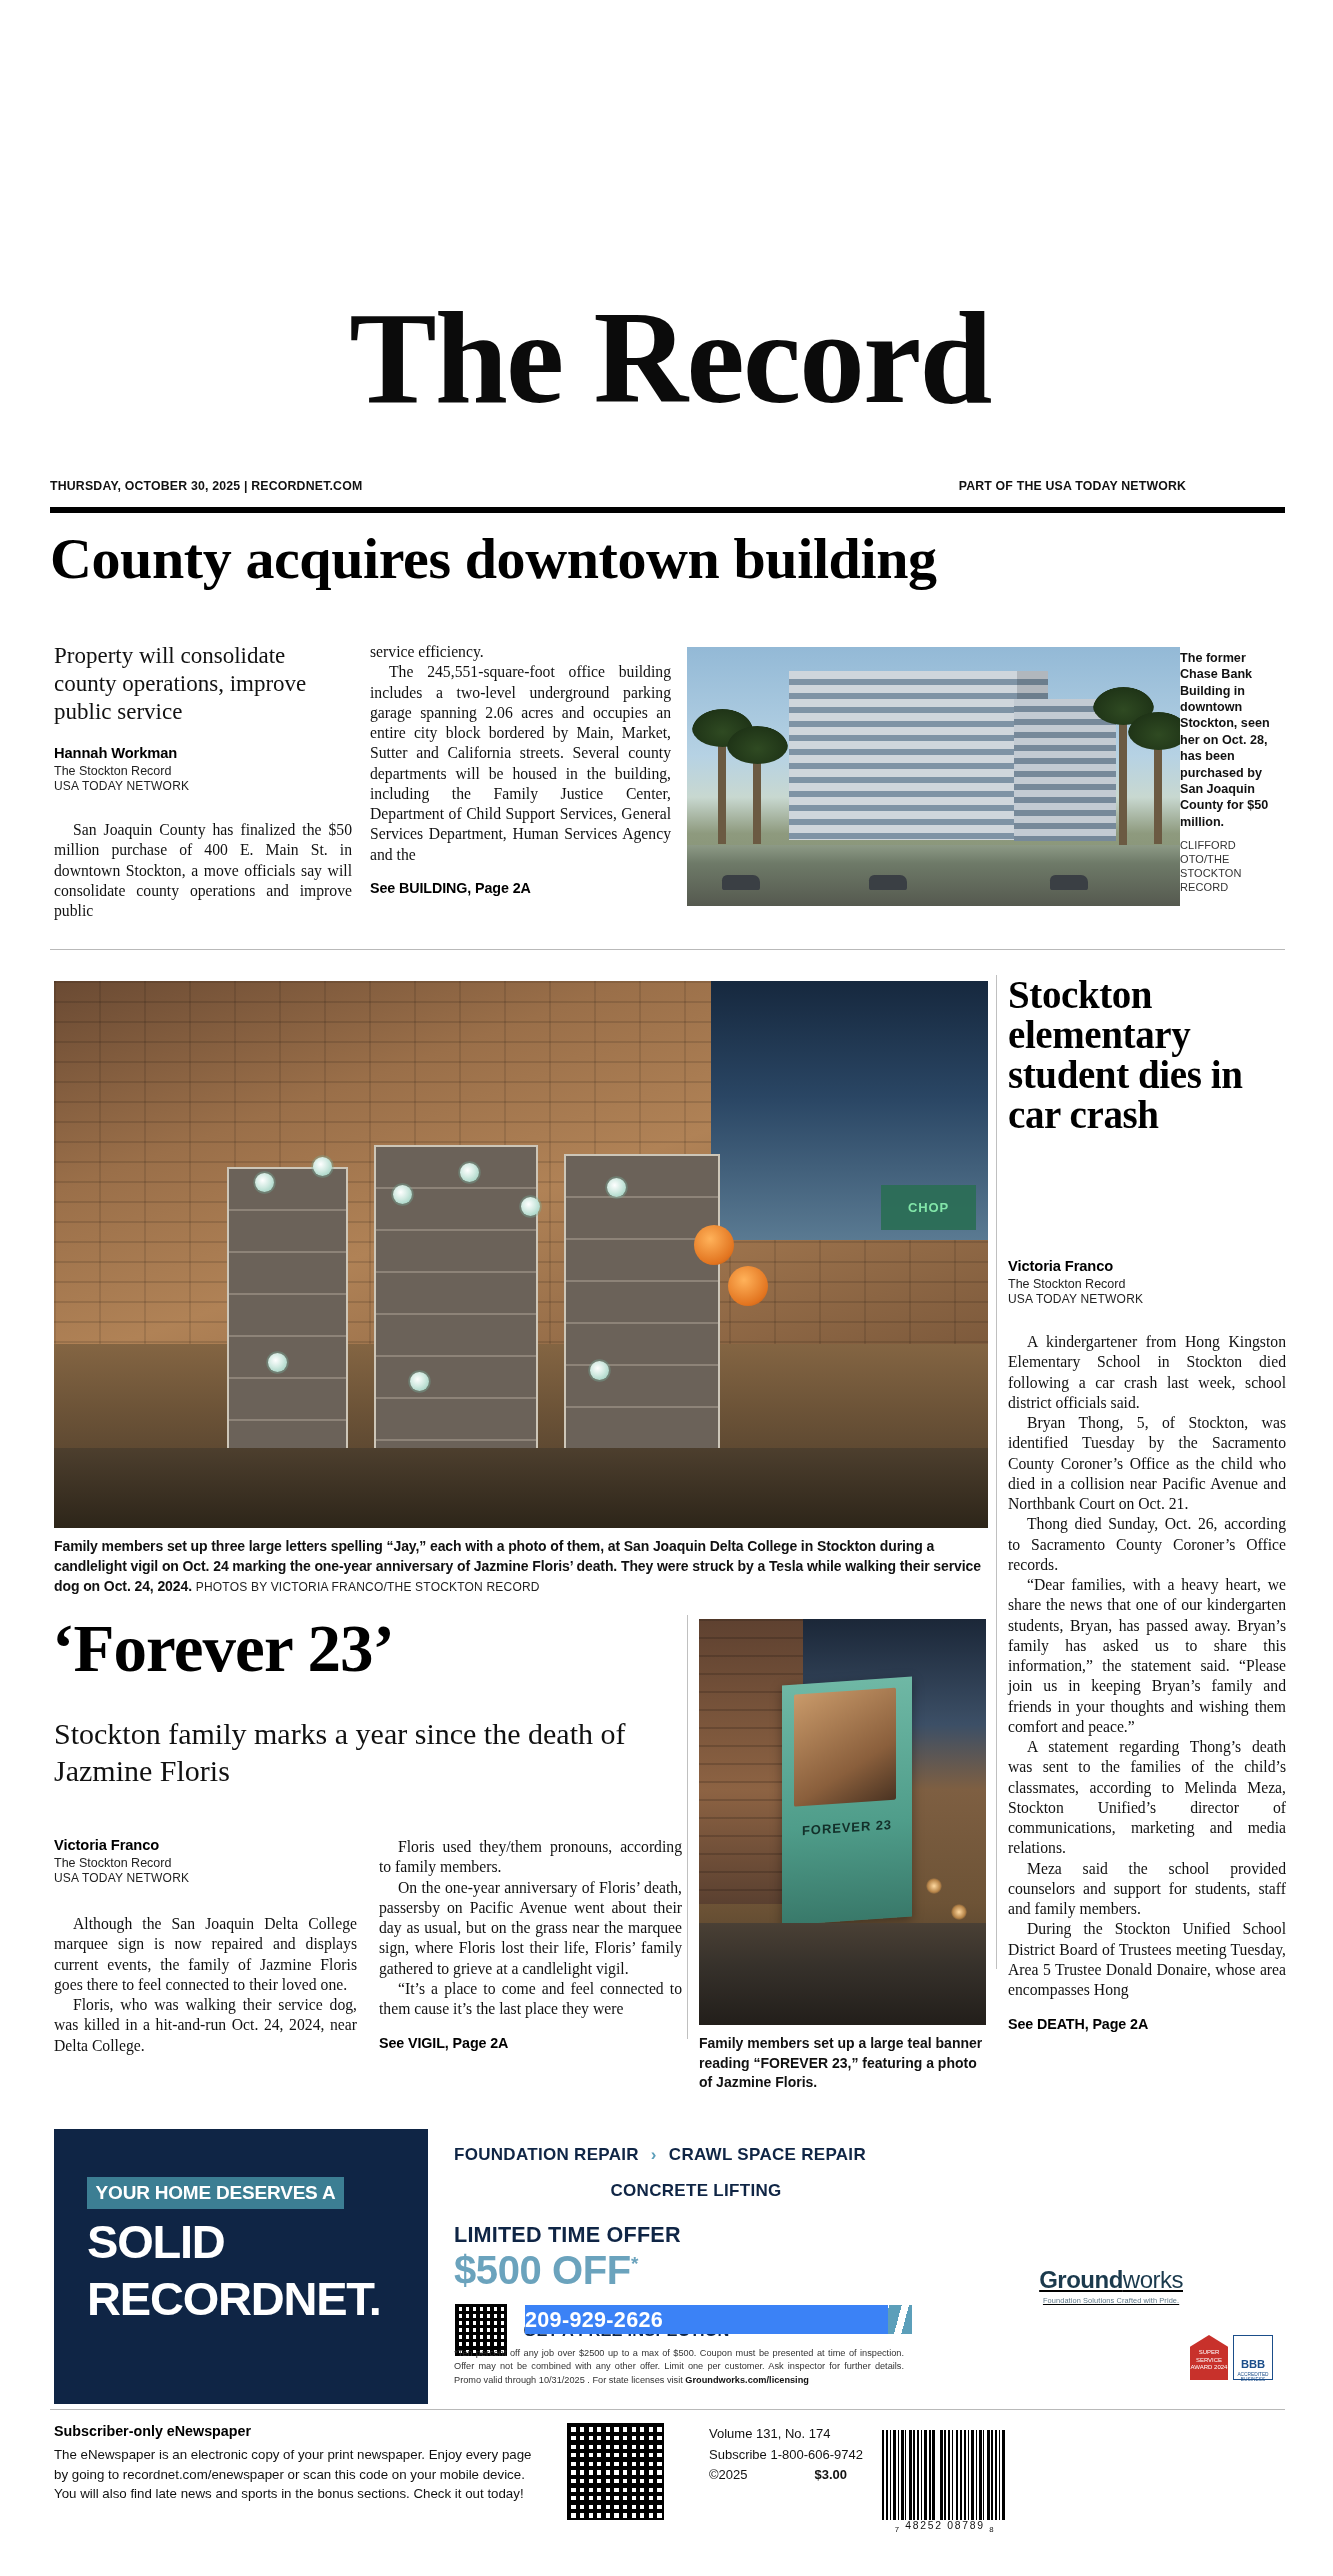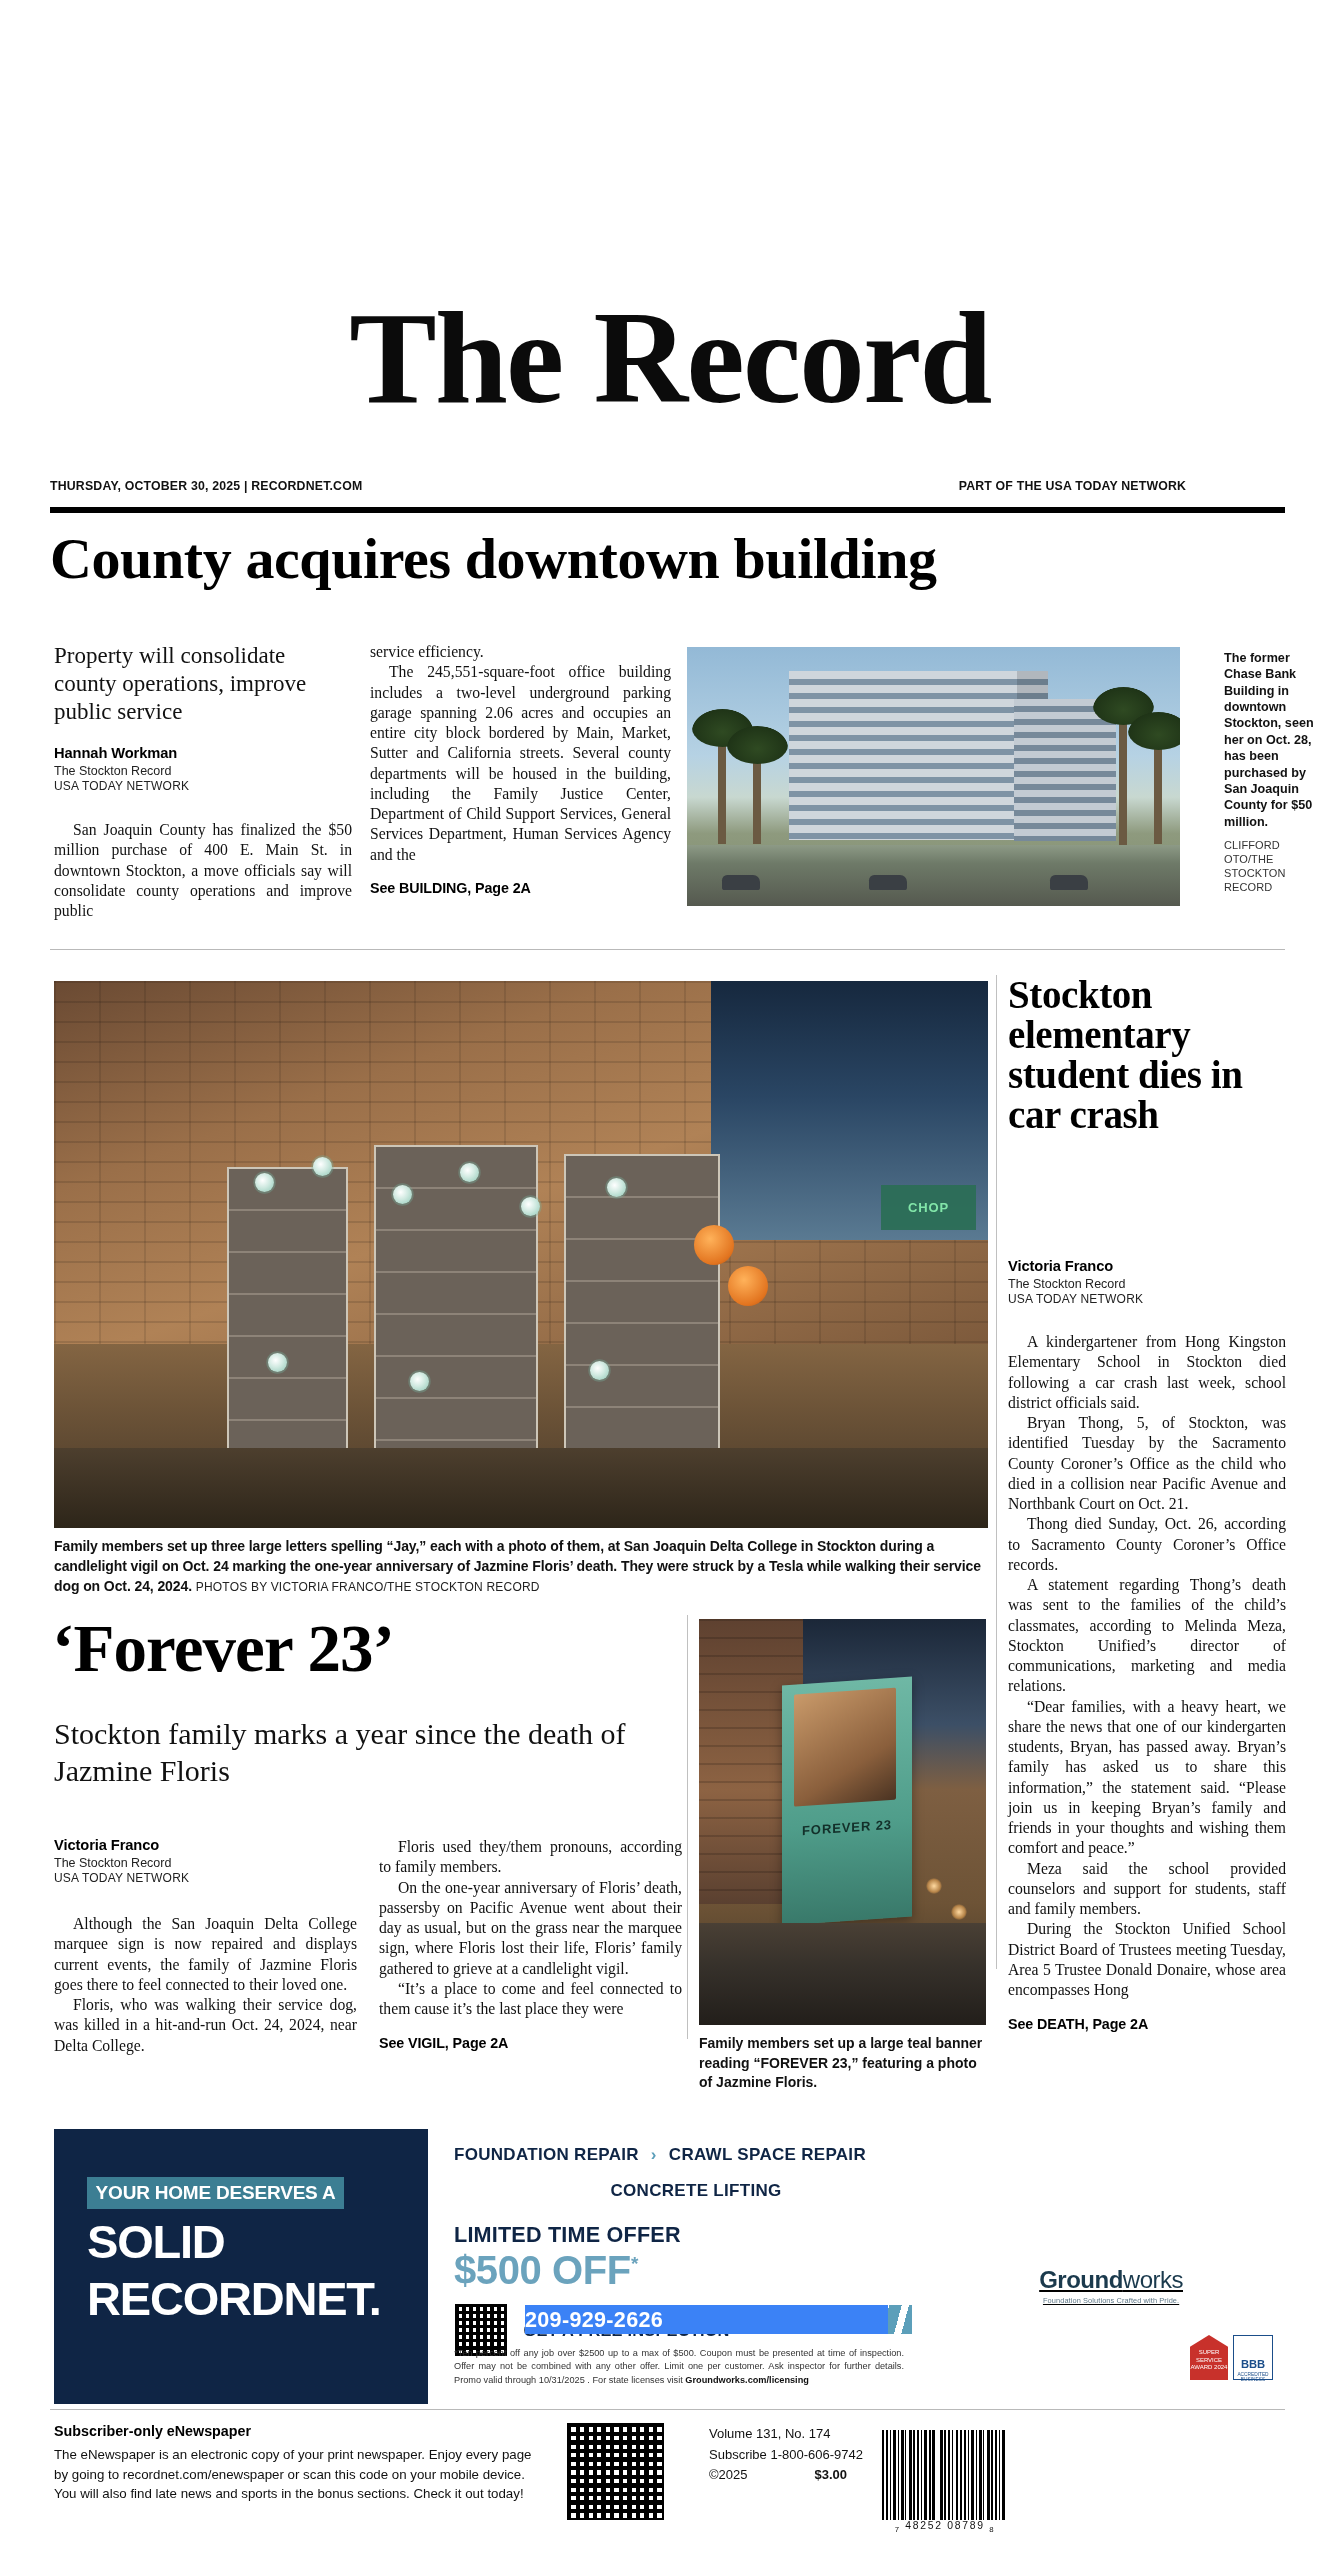--- a/index.html
+++ b/index.html
@@ -243,21 +243,21 @@
   }
   .lp-car {
     position: absolute;
     bottom: 15.6px;
     height: 15.6px; width: 38px;
     background: #3a3f44;
     border-radius: 5.2px 7px 2.6px 2.6px;
   }
   .lead-caption {
     position: absolute;
-    left: 1224px; top: 650px;
+    left: 1180px; top: 650px;
     width: 95px;
     font-family: "Liberation Sans", sans-serif;
     font-weight: bold;
     font-size: 12.6px;
     line-height: 1.3;
     color: #111;
   }
   .lead-credit {
     font-family: "Liberation Sans", sans-serif;
     font-weight: normal;
@@ -785,22 +785,22 @@
   <div class="death-hed">Stockton elementary student dies in car crash</div>
   <div class="death-byline">
     <div class="byline-name">Victoria Franco</div>
     <div class="byline-org">The Stockton Record</div>
     <div class="byline-net">USA TODAY NETWORK</div>
   </div>
   <div class="death-body bodytext">
     <p>A kindergartener from Hong Kingston Elementary School in Stockton died following a car crash last week, school district officials said.</p>
     <p>Bryan Thong, 5, of Stockton, was identified Tuesday by the Sacramento County Coroner’s Office as the child who died in a collision near Pacific Avenue and Northbank Court on Oct. 21.</p>
     <p>Thong died Sunday, Oct. 26, according to Sacramento County Coroner’s Office records.</p>
+    <p>“Dear families, with a heavy heart, we share the news that one of our kindergarten students, Bryan, has passed away. Bryan’s family has asked us to share this information,” the statement said. “Please join us in keeping Bryan’s family and friends in your thoughts and wishing them comfort and peace.”</p>
     <p>A statement regarding Thong’s death was sent to the families of the child’s classmates, according to Melinda Meza, Stockton Unified’s director of communications, marketing and media relations.</p>
-    <p>“Dear families, with a heavy heart, we share the news that one of our kindergarten students, Bryan, has passed away. Bryan’s family has asked us to share this information,” the statement said. “Please join us in keeping Bryan’s family and friends in your thoughts and wishing them comfort and peace.”</p>
     <p>Meza said the school provided counselors and support for students, staff and family members.</p>
     <p>During the Stockton Unified School District Board of Trustees meeting Tuesday, Area 5 Trustee Donald Donaire, whose area encompasses Hong</p>
     <div class="jump">See DEATH, Page 2A</div>
   </div>
 
   <div class="f23-hed">‘Forever 23’</div>
   <div class="f23-deck">Stockton family marks a year since the death of Jazmine Floris</div>
   <div class="f23-byline">
     <div class="byline-name">Victoria Franco</div>
     <div class="byline-org">The Stockton Record</div>

